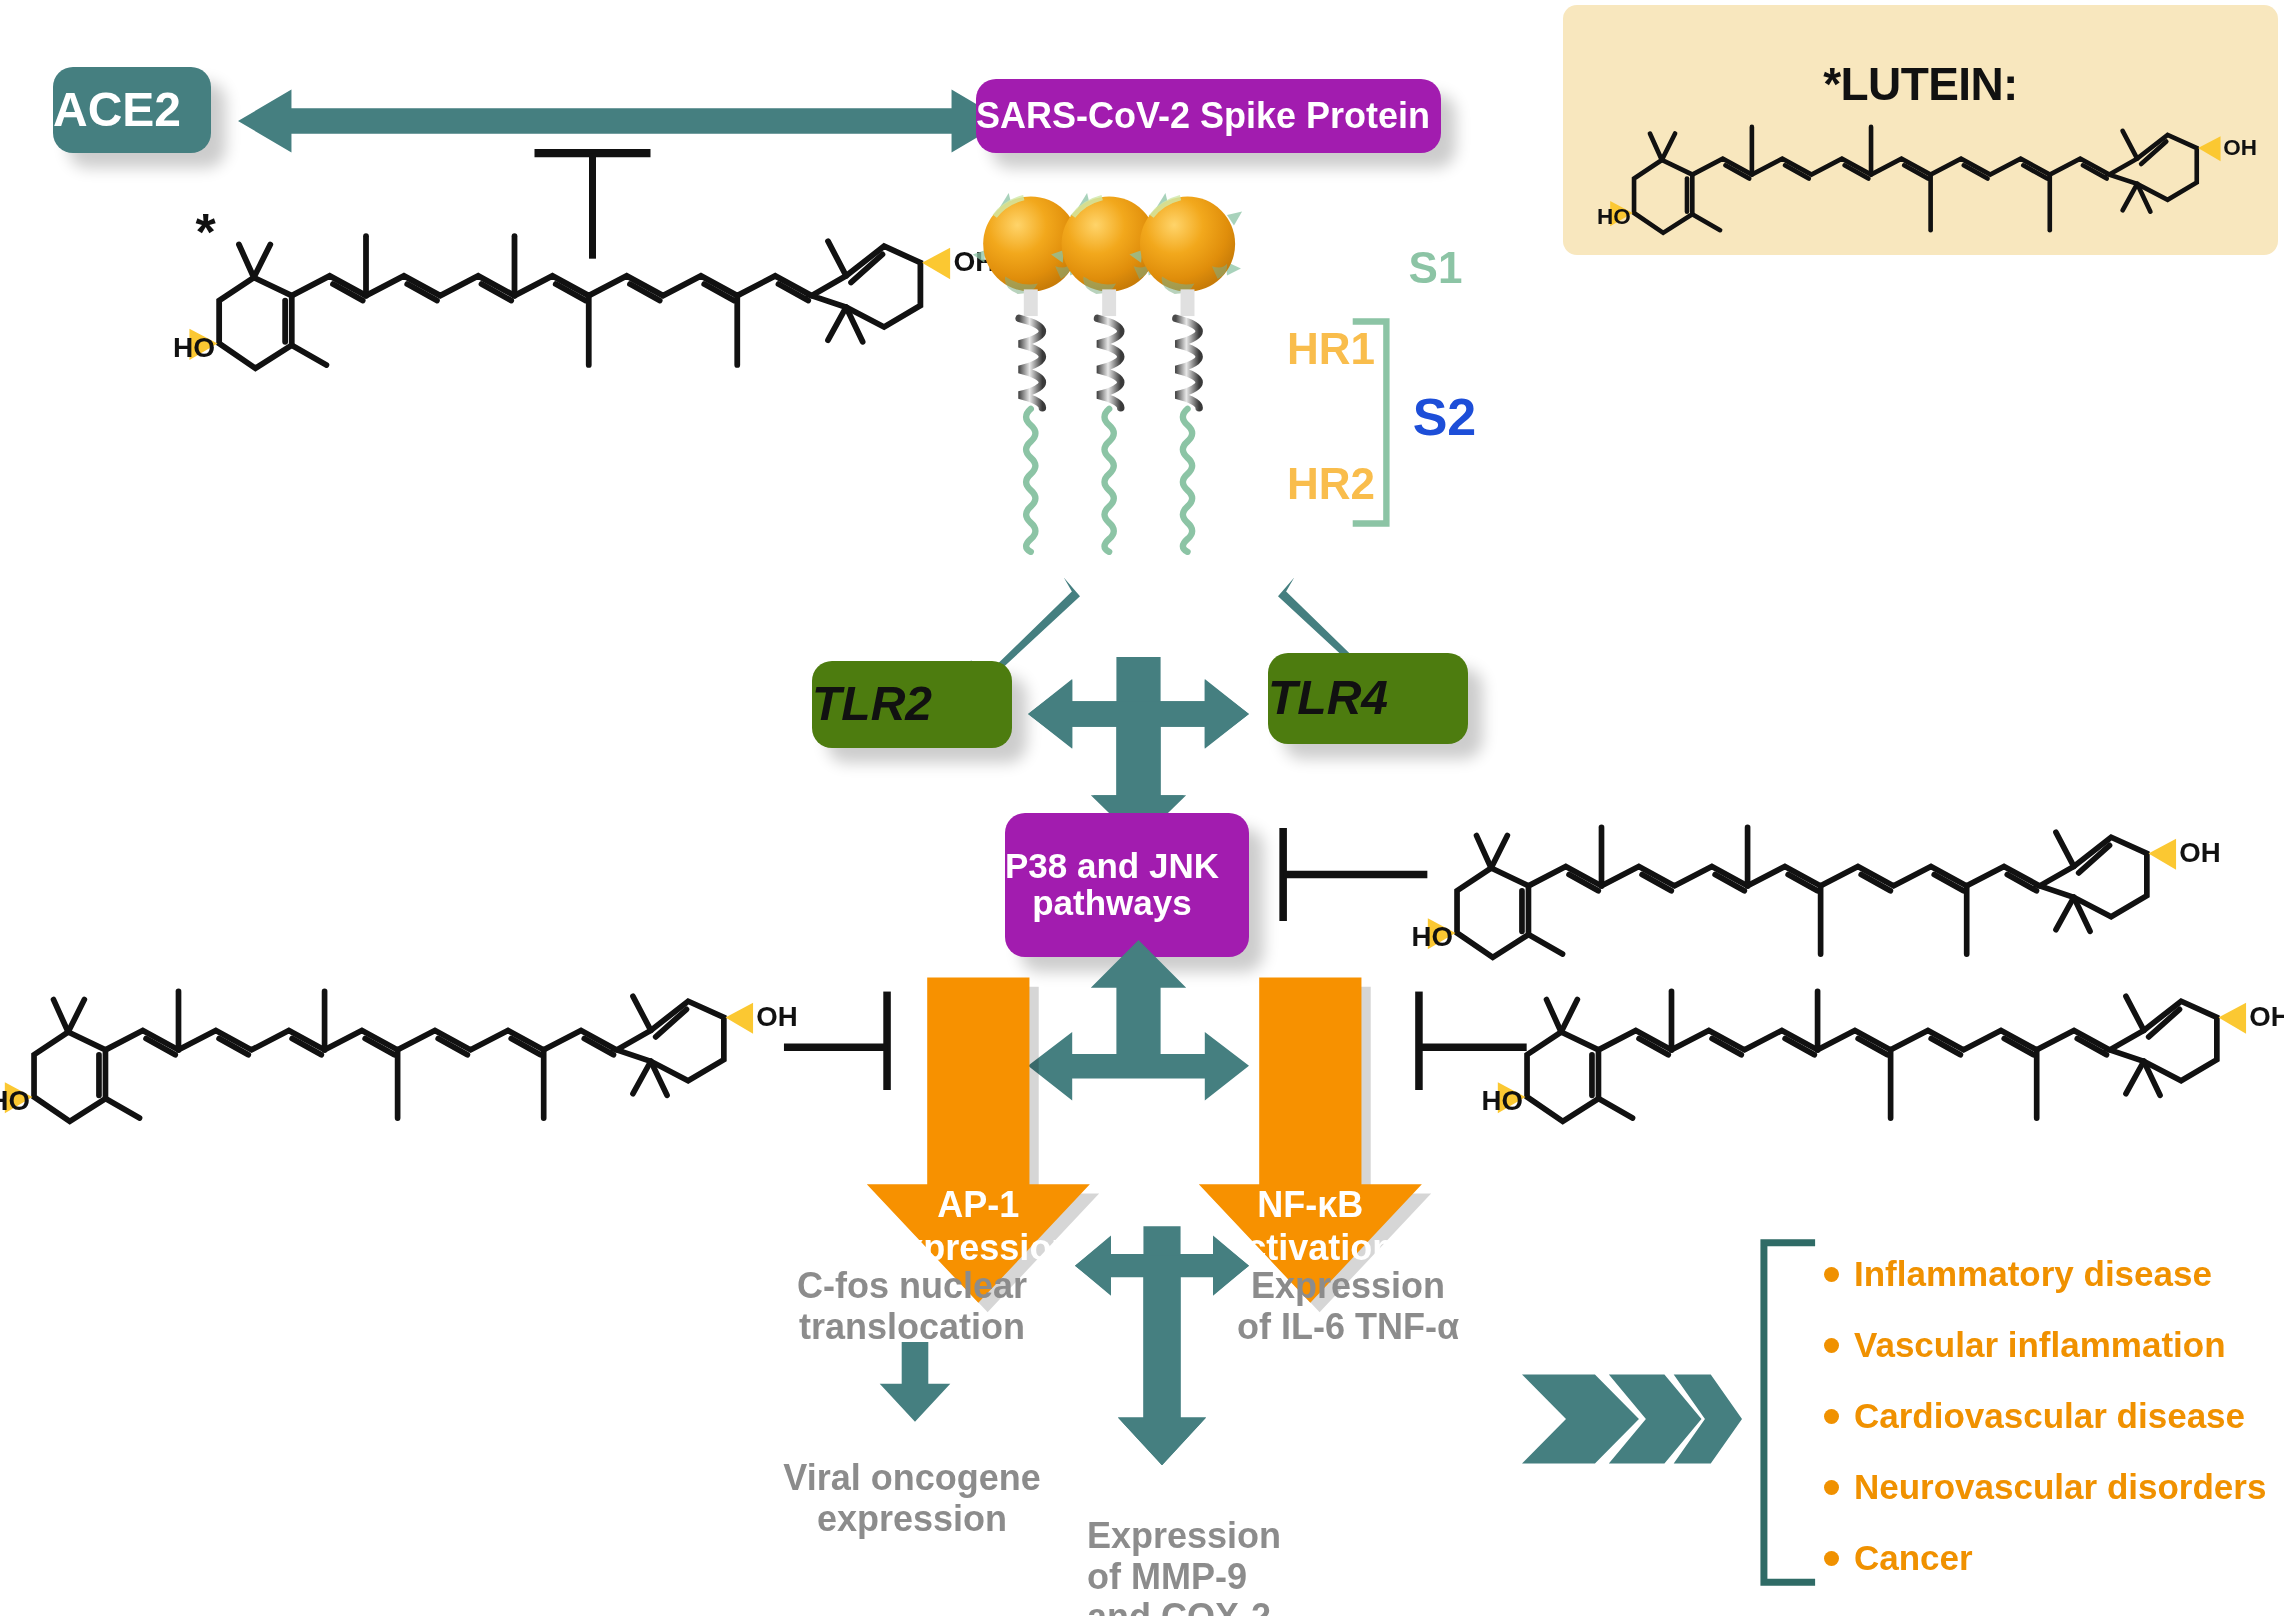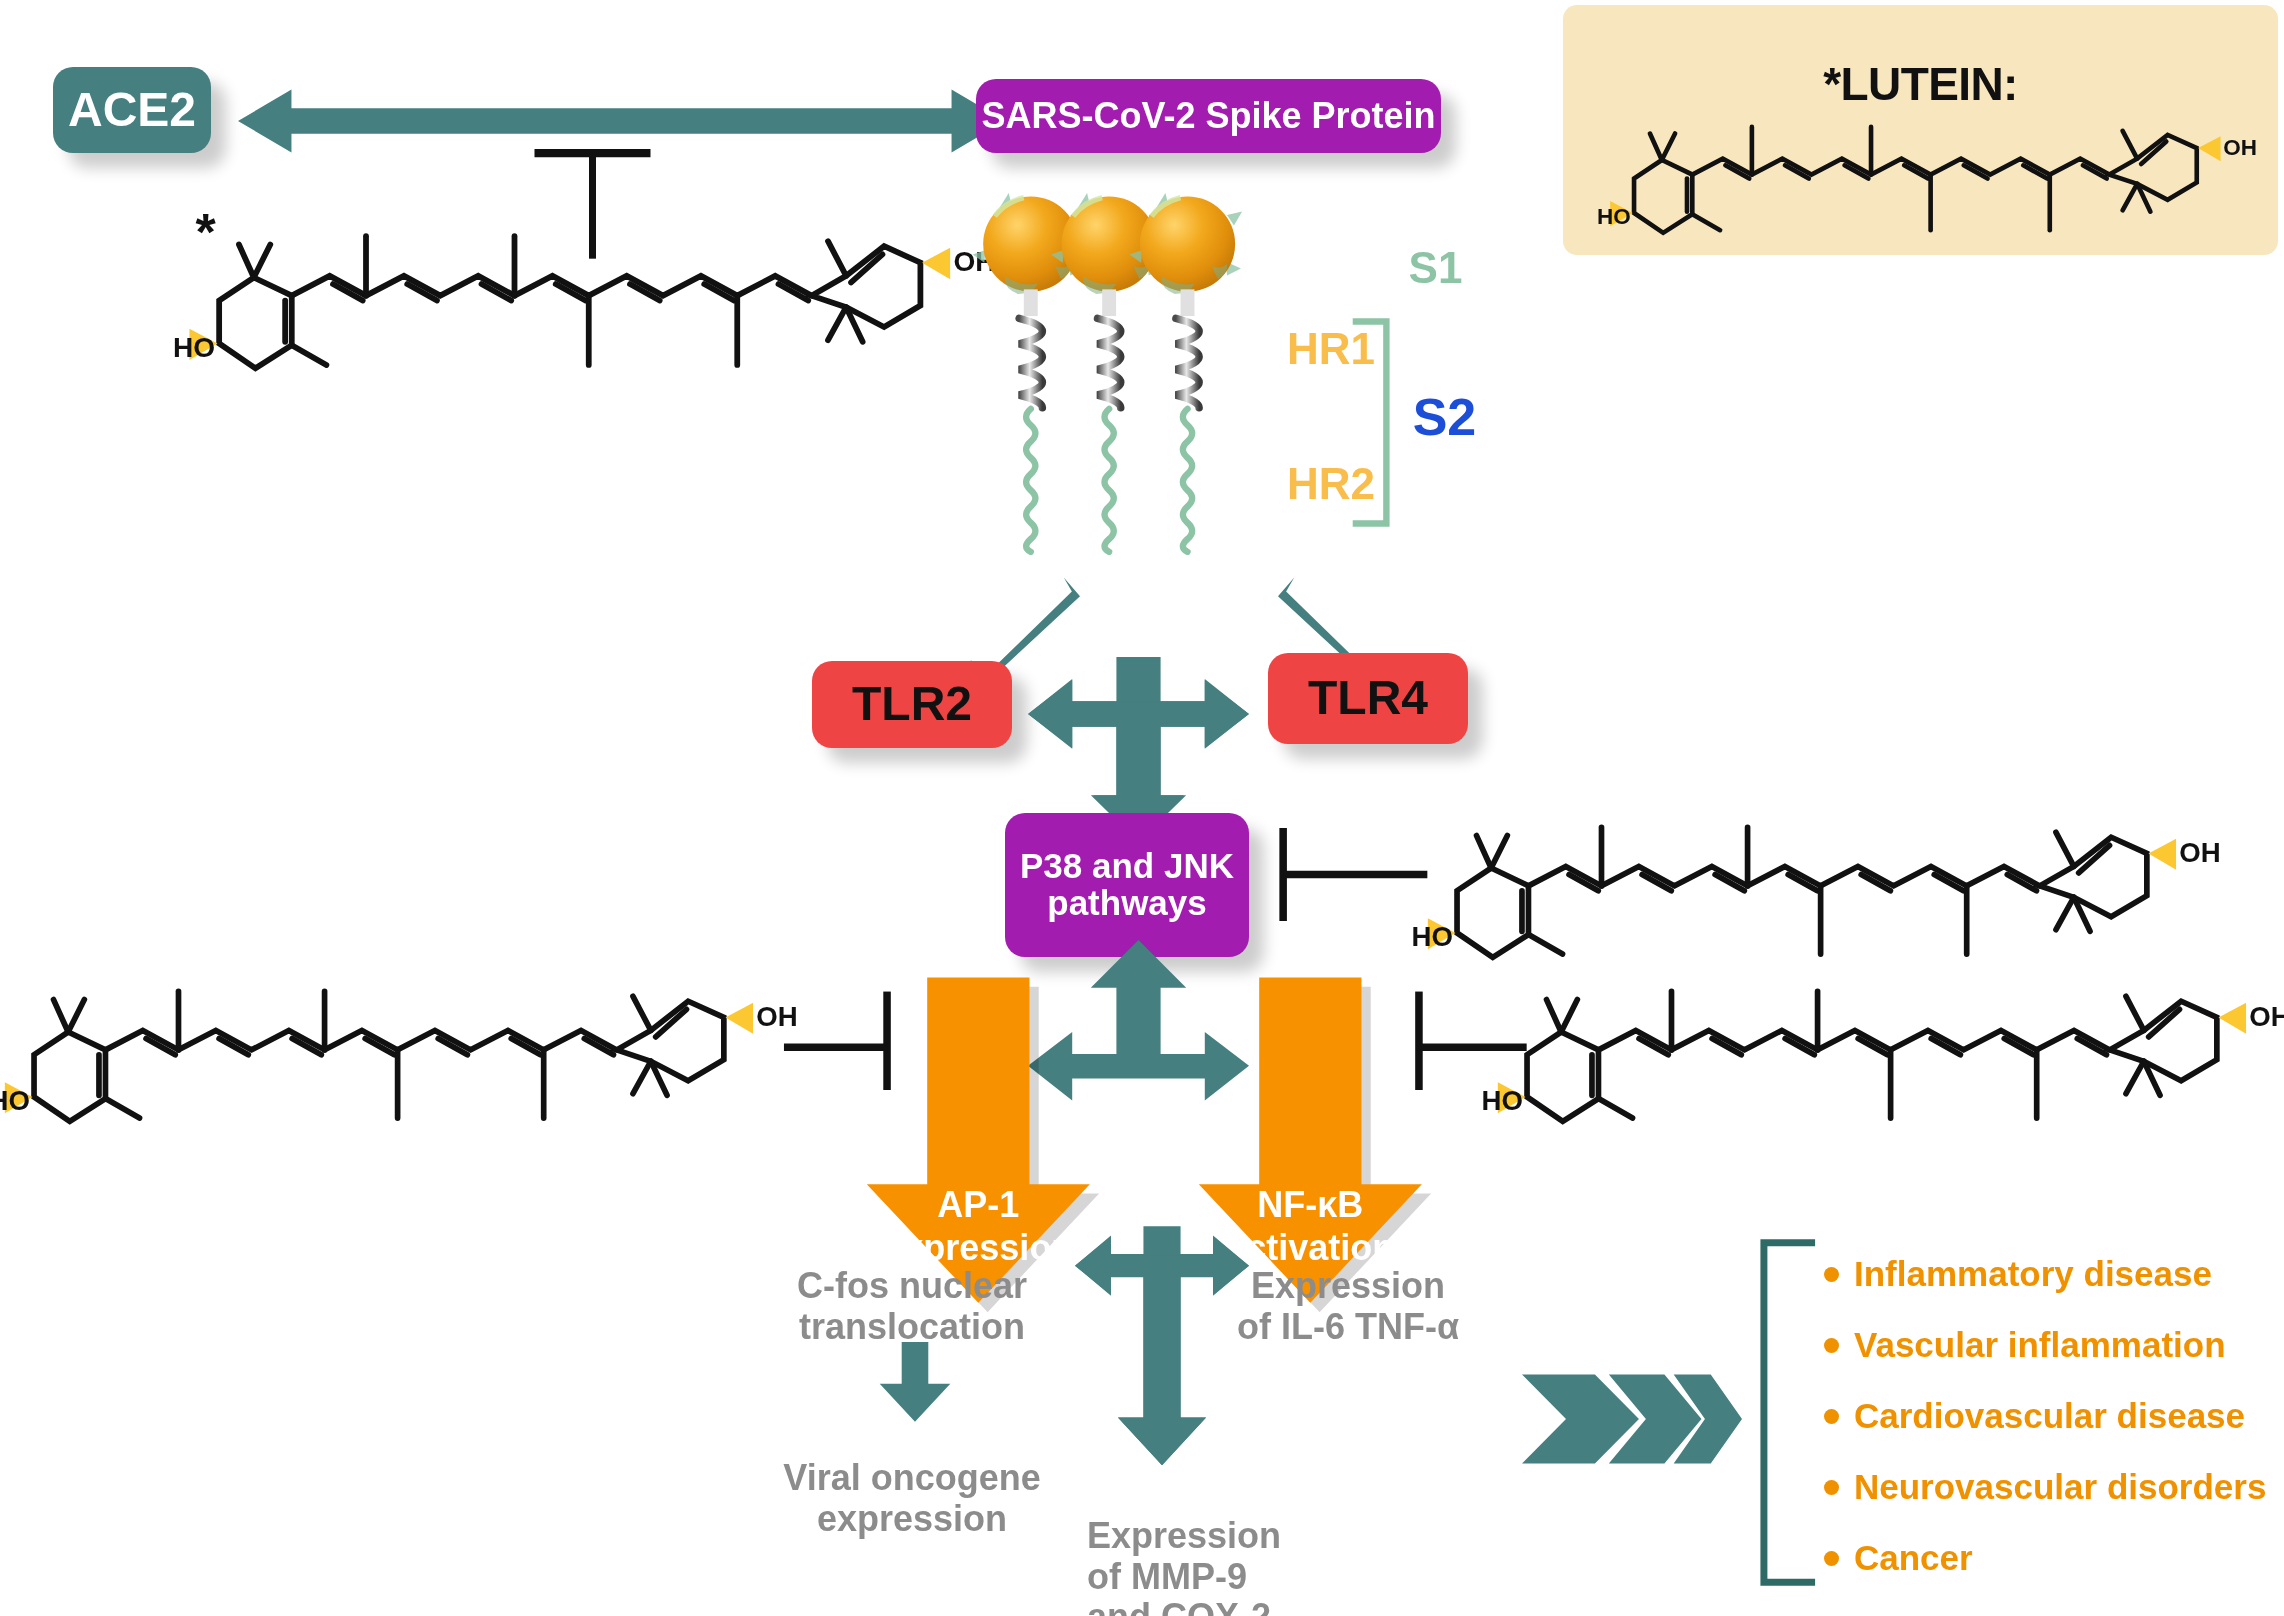--- a/index.html
+++ b/index.html
@@ -3,29 +3,29 @@
 <meta charset="utf-8">
 <style>
   html,body{margin:0;padding:0;background:#ffffff;}
   body{width:2284px;height:1616px;position:relative;overflow:hidden;
        font-family:"Liberation Sans",sans-serif;}
   .stage{position:absolute;inset:0;}
   .abs{position:absolute;}
 
   
   .pill{
-    position:absolute;display:flex;align-items:center;justify-content:center;
+    position:absolute;display:flex;align-items:center;
     text-align:center;border-radius:20px;
     box-shadow:15px 15px 15px rgba(0,0,0,0.20);
     font-weight:bold;line-height:1.05;
     font-family:"Liberation Sans",sans-serif;
   }
   .pill.teal{background:#457F80;color:#ffffff;}
   .pill.orange{background:#a21caf;color:#ffffff;}
-  .pill.cream{background:#ef4444;color:#111111;}
+  .pill.cream{background:#4d7c0f;color:#111111;font-style:italic;}
 
   
   .ftxt{position:absolute;font-weight:bold;line-height:1.12;text-align:center;
         font-family:"Liberation Sans",sans-serif;}
   .gray{color:#8C8C8C;}
 
   
   .dlist{position:absolute;}
   .drow{display:flex;align-items:center;margin-bottom:31px;}
   .dbullet{width:15px;height:15px;border-radius:50%;background:#F09100;

